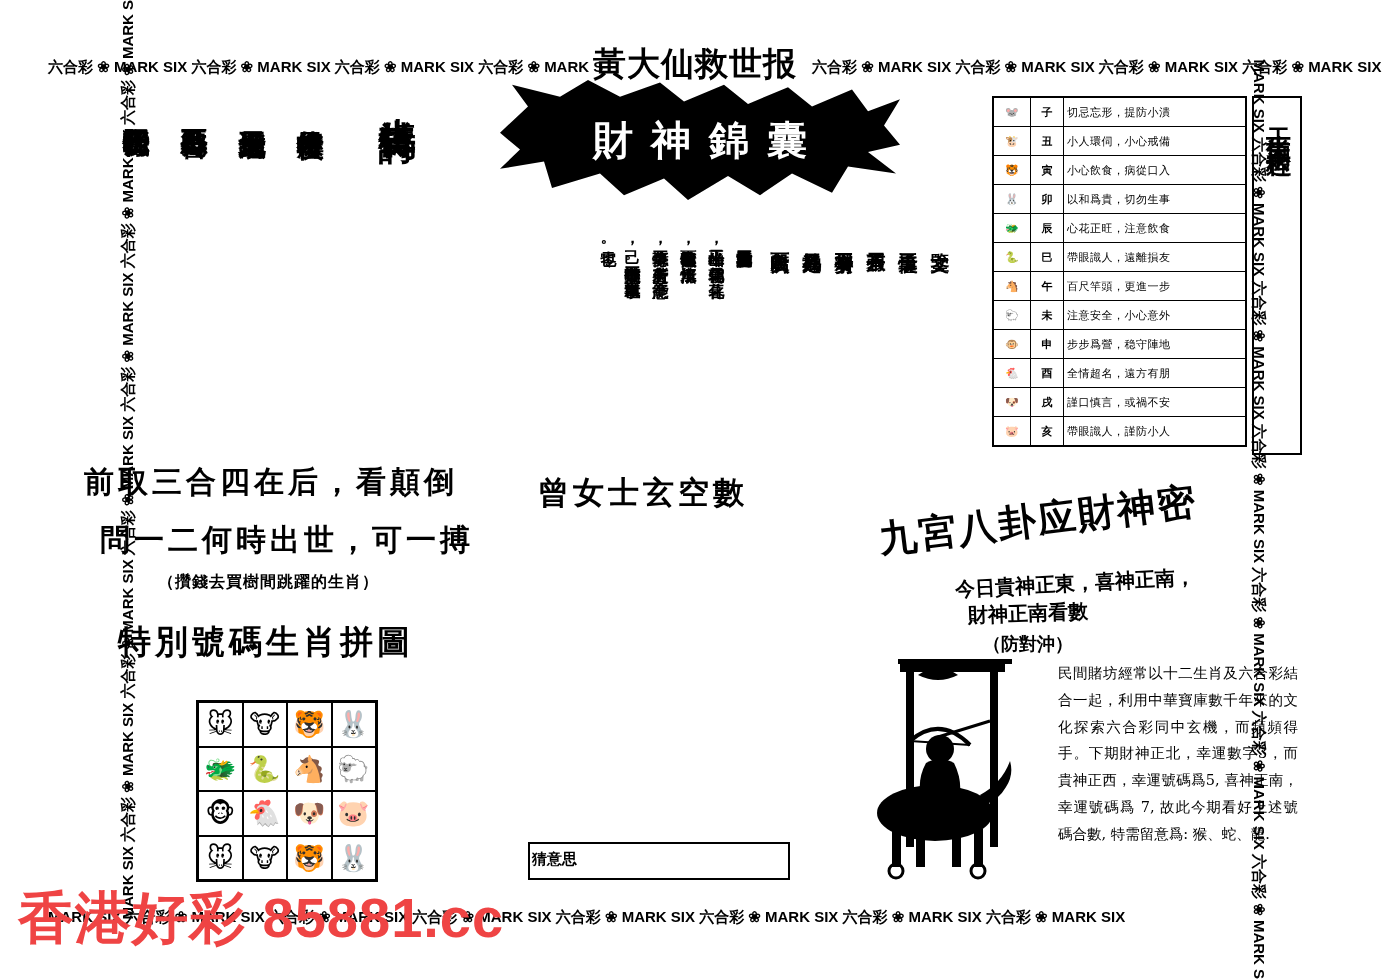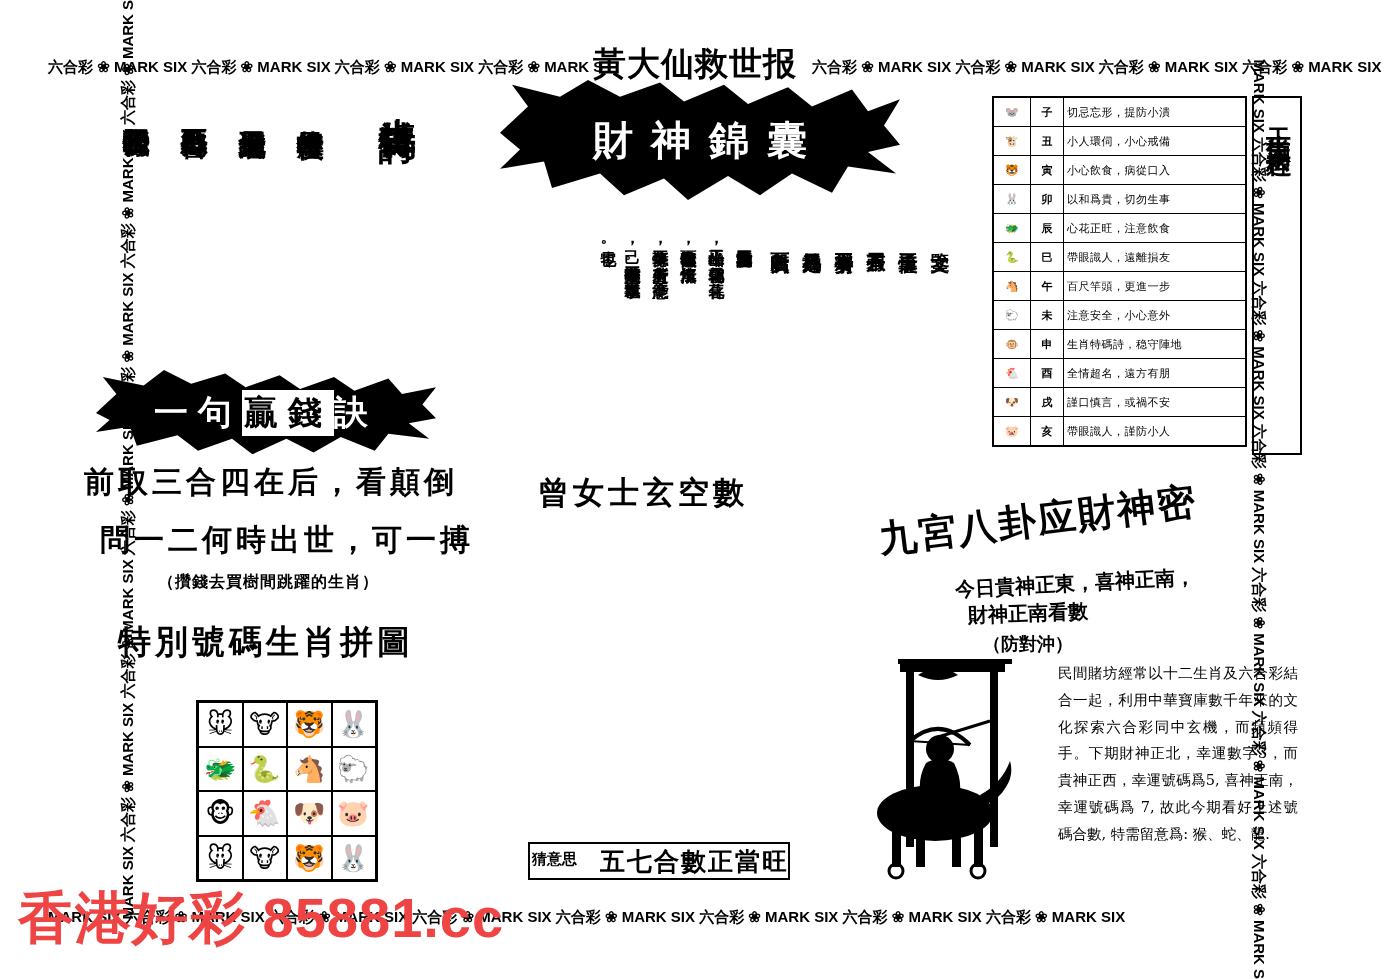--- a/index.html
+++ b/index.html
@@ -108,27 +108,20 @@
   </div>
 
   <div class="masthead">黃大仙救世报</div>
 
   <div class="vtext poem-title">生肖特碼詩</div>
   <div class="vtext poem-l1">日伏夜行轉產中</div>
   <div class="vtext poem-l2">天上不長鑽地洞</div>
   <div class="vtext poem-l3">善惡不分爲己欲</div>
   <div class="vtext poem-l4">任你嘮叨我照干</div>
 
-  <div class="burst star1">
-    <div class="lbl">
-      <span>一句</span>
-      <span class="hl">贏錢</span>
-      <span>訣</span>
-    </div>
-  </div>
 
   <div class="tit2-line1">前取三合四在后，看顛倒</div>
   <div class="tit2-line2">問一二何時出世，可一搏</div>
   <div class="tit2-note">（攢錢去買樹間跳躍的生肖）</div>
 
   <div class="tit3">特別號碼生肖拼圖</div>
 
   <div class="grid-img">
     <div>🐭</div>
     <div>🐮</div>
@@ -169,21 +162,20 @@
   <div class="vtext center-v" style="left:680px;top:238px;font-size:16px;">爲雨然歡情有極，江水無情，</div>
   <div class="vtext center-v" style="left:652px;top:238px;font-size:16px;">王每憶夢，若有所失，意不能</div>
   <div class="vtext center-v" style="left:624px;top:238px;font-size:16px;">己，嘆于佳期難再。而世事飄</div>
   <div class="vtext center-v" style="left:600px;top:238px;font-size:16px;">零也。</div>
 
   <div class="zeng">曾女士玄空數</div>
 
 
   <div class="guess-box"></div>
   <div class="guess-lbl">猜意思</div>
-  <div class="guess-val">五七合數正當旺</div>
 
   <table class="zodiac-table">
     <tbody>
       <tr>
         <td class="zt-icon">🐭</td>
         <td class="zt-branch">子</td>
         <td class="zt-txt">切忌忘形，提防小潰</td>
       </tr>
       <tr>
         <td class="zt-icon">🐮</td>
@@ -216,21 +208,21 @@
         <td class="zt-txt">百尺竿頭，更進一步</td>
       </tr>
       <tr>
         <td class="zt-icon">🐑</td>
         <td class="zt-branch">未</td>
         <td class="zt-txt">注意安全，小心意外</td>
       </tr>
       <tr>
         <td class="zt-icon">🐵</td>
         <td class="zt-branch">申</td>
-        <td class="zt-txt">生肖特碼詩，稳守陣地</td>
+        <td class="zt-txt">步步爲營，稳守陣地</td>
       </tr>
       <tr>
         <td class="zt-icon">🐔</td>
         <td class="zt-branch">酉</td>
         <td class="zt-txt">全情超名，遠方有朋</td>
       </tr>
       <tr>
         <td class="zt-icon">🐶</td>
         <td class="zt-branch">戌</td>
         <td class="zt-txt">謹口慎言，或禍不安</td>

